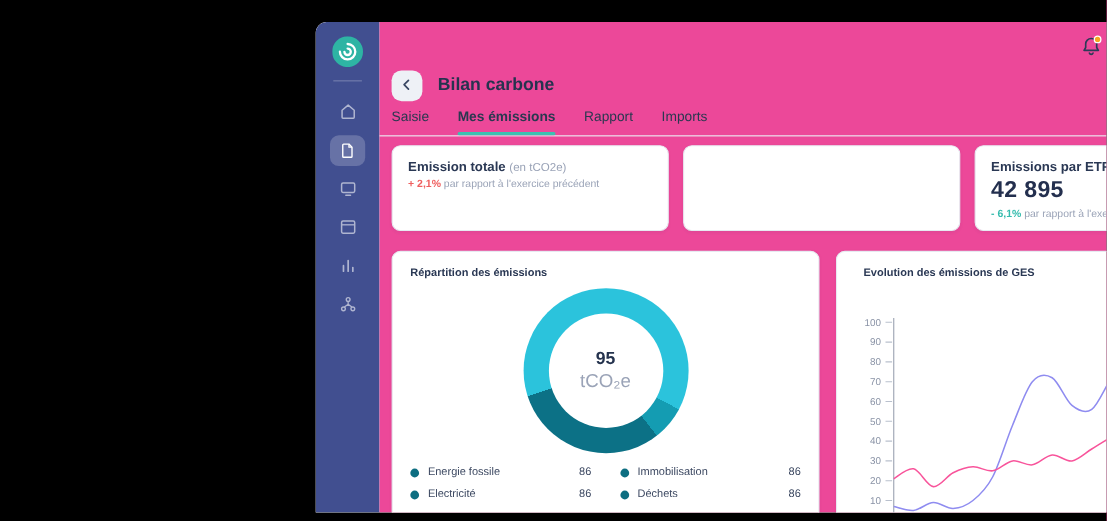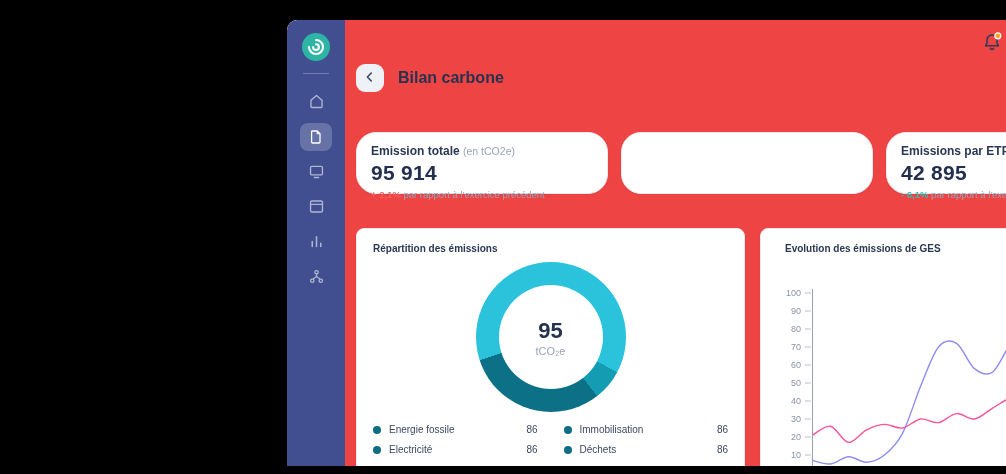--- a/index.html
+++ b/index.html
@@ -21,21 +21,21 @@
   .logo{width:28px;height:28px;flex:none;cursor:pointer;}
   .sidebar-divider{width:26px;height:1px;background:rgba(255,255,255,.28);margin:12px 0 10px;}
   .nav-item{
     width:32px;height:28px;margin:3.5px 0;border-radius:8px;
     display:flex;align-items:center;justify-content:center;
     color:#ffffff;opacity:.58;cursor:pointer;flex:none;
   }
   .nav-item.active{background:rgba(255,255,255,.2);opacity:1;}
   .nav-item svg{display:block;}
   
-  .main{position:absolute;left:58px;top:0;right:0;bottom:0;background:#ef4444;}
+  .main{position:absolute;left:58px;top:0;right:0;bottom:0;background:#ec4899;}
   .bell-btn{position:absolute;top:11px;right:2px;width:24px;height:24px;background:none;border:none;padding:0;cursor:pointer;}
   .header{position:absolute;top:44px;left:11px;display:flex;align-items:center;gap:14px;}
   .back-btn{
     width:28px;height:28px;border-radius:9px;background:#eef1f6;border:none;
     display:flex;align-items:center;justify-content:center;color:#3a4763;cursor:pointer;padding:0;
   }
   .page-title{font-size:16px;font-weight:700;color:#26334f;}
   .tabs{
     position:absolute;top:78px;left:0;right:0;padding-left:11px;
     display:flex;border-bottom:1px solid #edeff4;
@@ -45,22 +45,22 @@
     margin-right:26px;position:relative;cursor:pointer;white-space:nowrap;
   }
   .tab.active{font-weight:700;}
   .tab.active::after{
     content:"";position:absolute;left:0;right:0;bottom:0;height:3px;
     border-radius:2px;background:#3bc0b1;
   }
   
   .cards{position:absolute;top:112px;left:11px;display:flex;gap:13px;}
   .card{
-    width:252px;height:62px;box-sizing:border-box;flex:none;
-    background:#fff;border:1px solid #e7eaf1;border-radius:20px;
+    width:252px;height:78px;box-sizing:border-box;flex:none;
+    background:#fff;border:1px solid #e7eaf1;border-radius:8px;
     padding:11px 14px;box-shadow:0 1px 3px rgba(25,39,80,.05);
   }
   .card-title{font-size:12px;font-weight:700;color:#2a3854;white-space:nowrap;}
   .card-unit{font-size:10.5px;color:#9aa3b7;font-weight:400;}
   .card-value{font-size:21px;font-weight:800;color:#232f4e;margin-top:3px;letter-spacing:.3px;}
   .card-delta{font-size:9.5px;color:#9aa3b7;margin-top:4px;white-space:nowrap;}
   .delta-up{color:#ef5f5f;font-weight:700;}
   .delta-down{color:#36bcae;font-weight:700;}
   
   .panels{position:absolute;top:208px;left:11px;display:flex;gap:15px;}
@@ -71,22 +71,22 @@
   .panel-repartition{width:389px;height:262px;padding:14px 16px;}
   .panel-evolution{width:389px;height:262px;padding:14px 24px;position:relative;}
   .panel-title{font-size:10px;font-weight:700;color:#2a3854;}
   .donut{
     width:150px;height:150px;margin:8px auto 0;border-radius:50%;position:relative;
   }
   .donut-hole{
     position:absolute;left:23px;top:23px;width:104px;height:104px;background:#fff;border-radius:50%;
     display:flex;flex-direction:column;align-items:center;justify-content:center;
   }
-  .donut-total{font-size:22px;font-weight:700;color:#25334e;}
-  .donut-unit{font-size:11px;color:#9aa3b7;margin-top:1px;}
+  .donut-total{font-size:16px;font-weight:700;color:#25334e;}
+  .donut-unit{font-size:17px;color:#9aa3b7;margin-top:1px;}
   .legend{
     margin-top:12px;display:grid;grid-template-columns:1fr 1fr;
     column-gap:26px;row-gap:9px;
   }
   .legend-item{display:flex;align-items:center;font-size:10px;color:#3c4861;}
   .legend-dot{width:8px;height:8px;border-radius:50%;margin-right:8px;flex:none;background:#0d6e81;}
   .legend-value{margin-left:auto;}
   .chart-svg{position:absolute;left:10px;top:52px;}
 </style>
 </head>
@@ -170,25 +170,30 @@
       <button class="back-btn">
         <span>
           <svg width="14" height="14" viewBox="0 0 16 16">
               <path d="M9.5 3.5 5 8l4.5 4.5" fill="none" stroke="#3a4763" stroke-width="1.8" stroke-linecap="round" stroke-linejoin="round"></path>
             </svg>
         </span>
       </button>
       <div class="page-title">Bilan carbone</div>
     </div>
 
+    <div class="tabs">
+      <div class="tab">Saisie</div>
+      <div class="tab active">Mes émissions</div>
+      <div class="tab">Rapport</div>
+      <div class="tab">Imports</div>
+    </div>
 
     <div class="cards">
       <div class="card">
         <div class="card-title"><span>Emission totale</span> <span class="card-unit">(en tCO2e)</span></div>
-        <div class="card-value">95 914</div>
         <div class="card-delta"><span class="delta-up">+ 2,1%</span> <span>par rapport à l'exercice précédent</span></div>
       </div>
       <div class="card">
       </div>
       <div class="card">
         <div class="card-title"><span>Emissions par ETP</span> </div>
         <div class="card-value">42 895</div>
         <div class="card-delta"><span class="delta-down">- 6,1%</span> <span>par rapport à l'exercice précédent</span></div>
       </div>
     </div>

